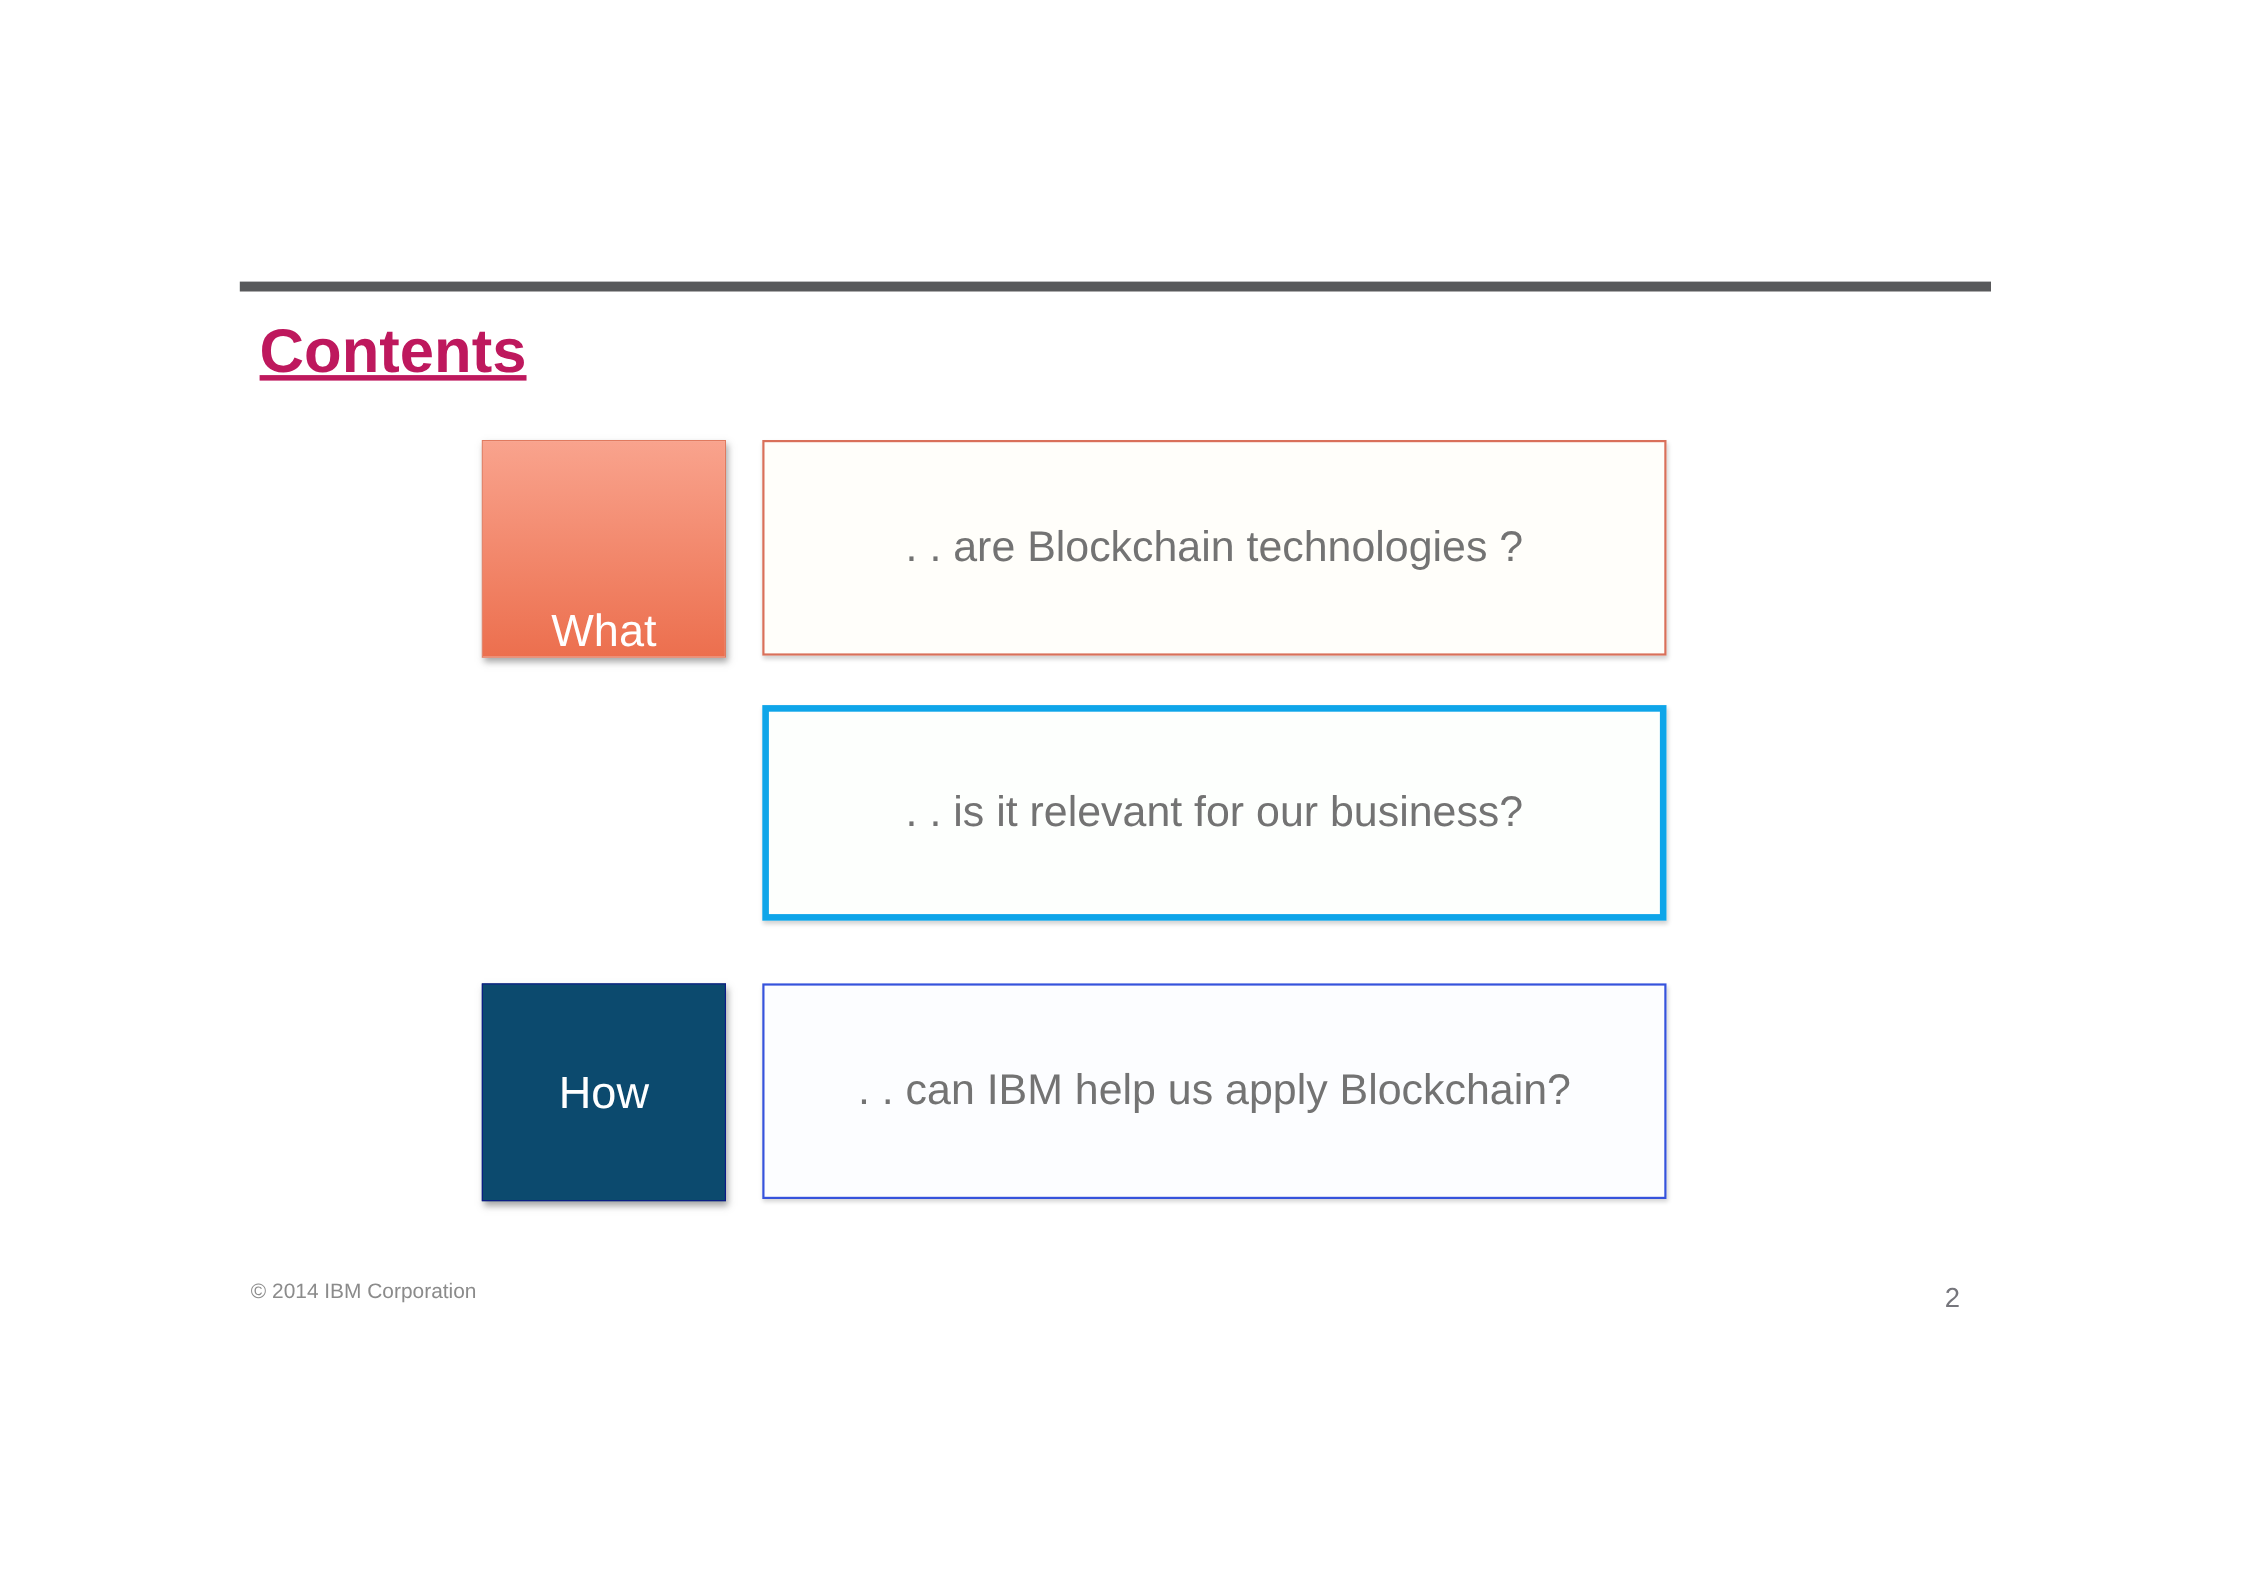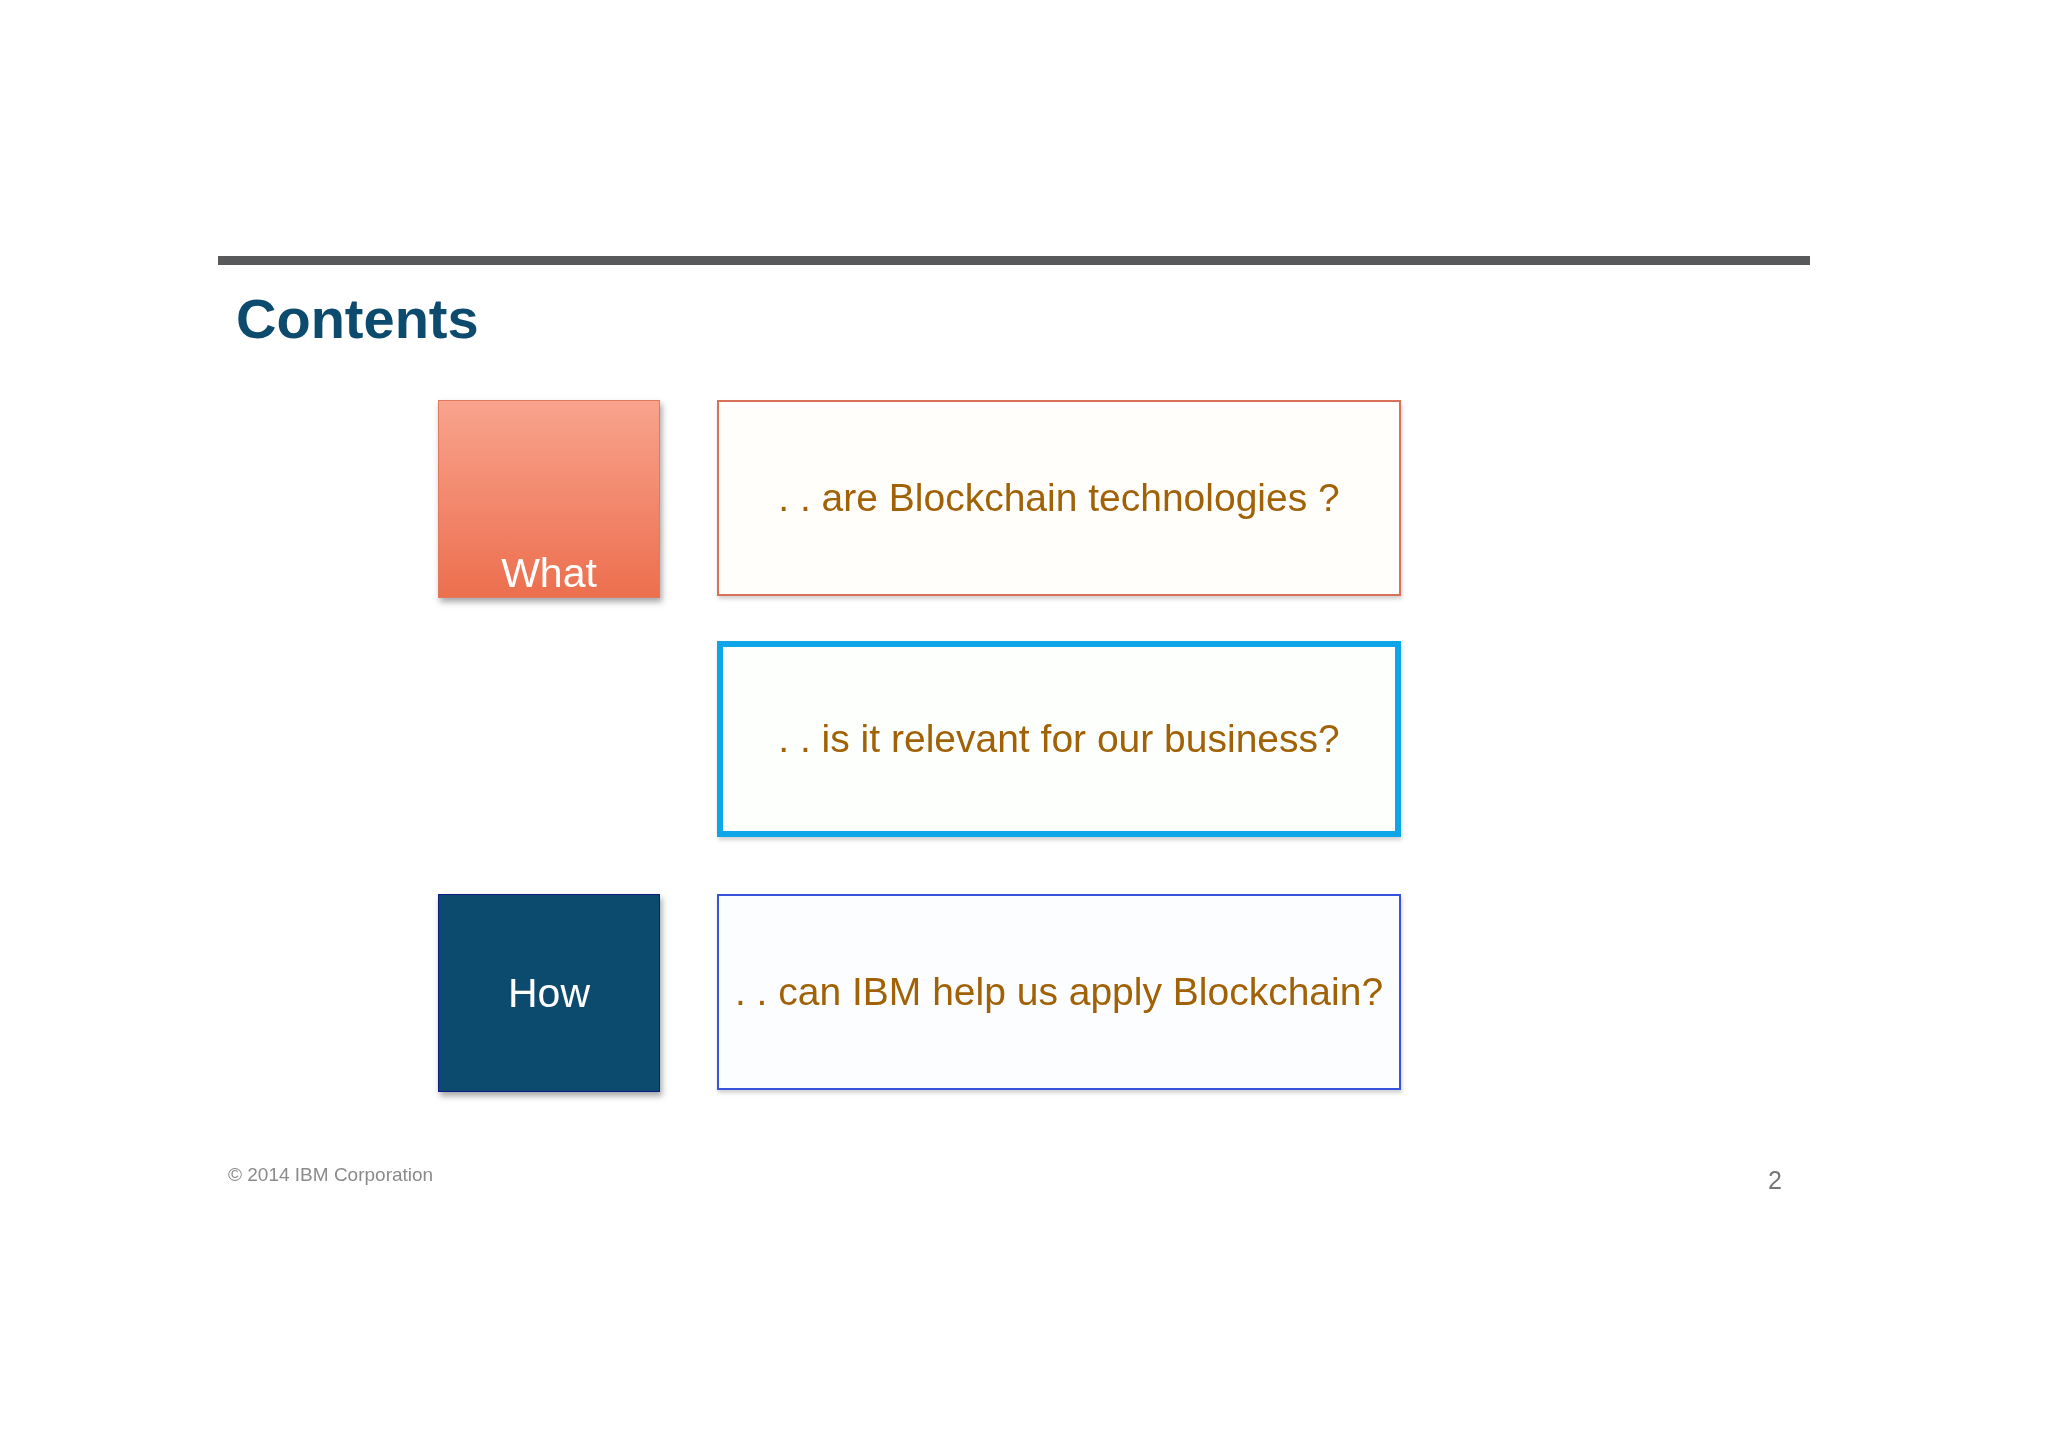--- a/index.html
+++ b/index.html
@@ -22,21 +22,22 @@
     width: 1592px;
     height: 9px;
     background: #58595b;
   }
   .title {
     position: absolute;
     left: 236px;
     top: 286px;
     font-size: 56px;
     font-weight: bold;
-    color: #0c4a6e;
+    color: #be185d;
+    text-decoration: underline;
   }
   .square {
     position: absolute;
     left: 438px;
     width: 220px;
     height: 196px;
     display: flex;
     align-items: center;
     justify-content: center;
     color: #ffffff;
@@ -55,30 +56,29 @@
     border: 1px solid #0c7a0c;
   }
   .square-how {
     top: 894px;
     background: #0c4a6e;
     border: 1px solid #0d1a87;
   }
   .desc {
     position: absolute;
     left: 693px;
-    width: 684px;
+    width: 822px;
     height: 196px;
     display: flex;
     align-items: center;
     justify-content: center;
     font-size: 39px;
-    color: #a16207;
+    color: #737373;
     box-shadow: 1px 3px 4px rgba(0,0,0,0.18);
     box-sizing: border-box;
-    margin-left: 24px;
   }
   .desc-what {
     top: 400px;
     border: 2px solid #d9705a;
     background: #fffefa;
   }
   .desc-why {
     top: 641px;
     border: 6px solid #0ea5e9;
     background: #fdfffd;

